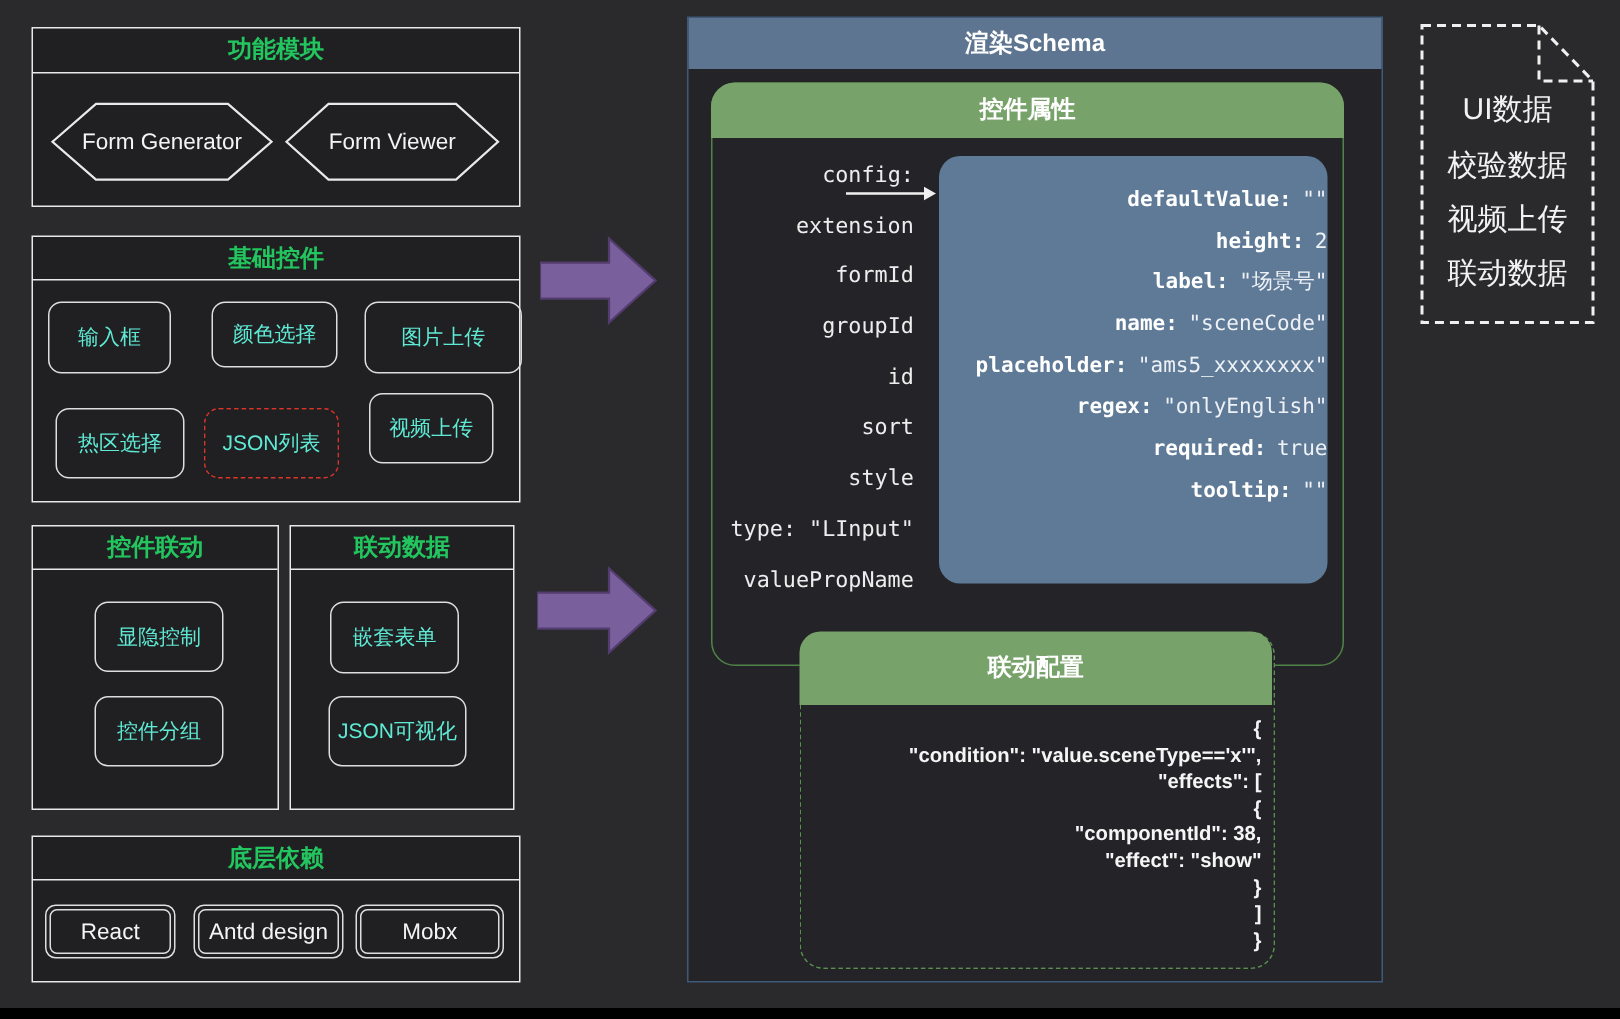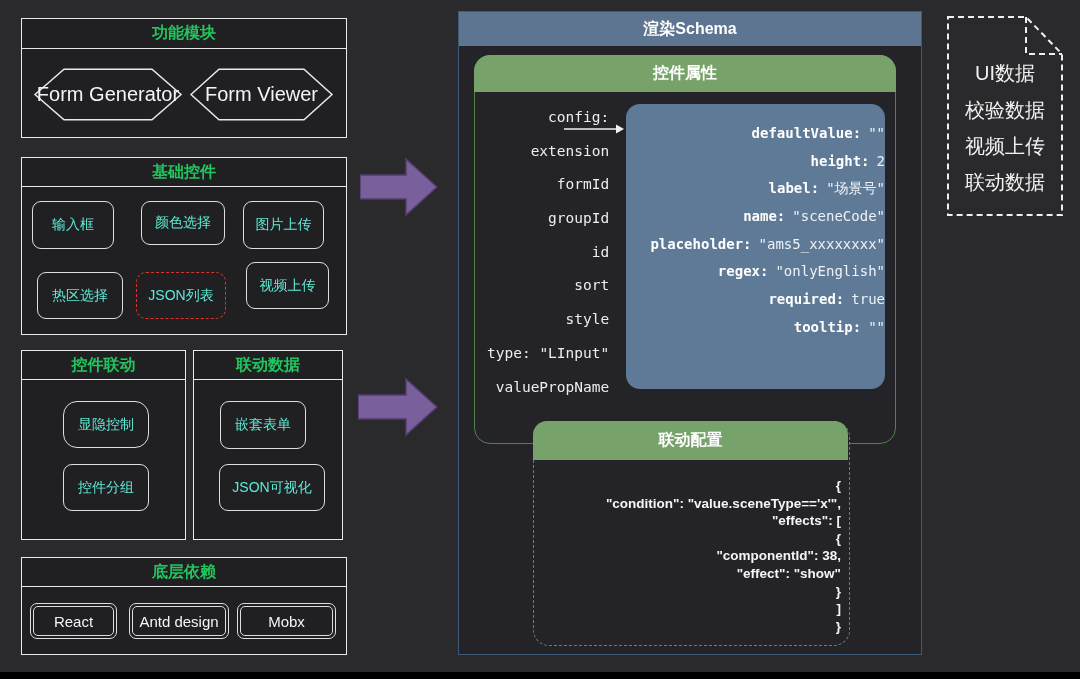--- a/index.html
+++ b/index.html
@@ -9,38 +9,38 @@
 
   
   .obox{position:absolute;box-sizing:border-box;background:#202023;border:1.5px solid #e9e9e9;}
   .otitle{text-align:center;font-weight:700;font-size:16px;color:#22c55e;border-bottom:1.5px solid #e9e9e9;display:flex;align-items:center;justify-content:center;}
 
   .chip{position:absolute;box-sizing:border-box;border:1.5px solid #dedede;border-radius:9px;color:#5eead4;font-size:14px;display:flex;align-items:center;justify-content:center;background:transparent;}
   .chip.red{border:1.6px dashed #e0342b;border-radius:10px;}
 
   .hexwrap{position:absolute;}
   .hexwrap svg{position:absolute;left:0;top:0;}
-  .hexlabel{position:absolute;left:0;top:0;width:100%;height:100%;display:flex;align-items:center;justify-content:center;color:#f4f4f4;font-size:20px;}
+  .hexlabel{position:absolute;left:0;top:0;width:100%;height:100%;display:flex;align-items:center;justify-content:center;color:#f4f4f4;font-size:15px;}
 
   .dep{position:absolute;box-sizing:border-box;border:1.5px solid #dedede;border-radius:7px;}
   .dep-inner{position:absolute;left:2px;top:2px;right:2px;bottom:2px;border:1.2px solid #dedede;border-radius:5px;display:flex;align-items:center;justify-content:center;font-size:15px;color:#f4f4f4;}
 
   
   #schema-panel{position:absolute;left:458px;top:11px;width:464px;height:644px;background:#242428;border:1px solid #3e5a78;box-sizing:border-box;text-align:right;}
   #schema-header{position:absolute;left:0;top:0;width:100%;height:34px;background:#5d7590;display:flex;align-items:center;justify-content:center;font-weight:700;font-size:16px;color:#fff;}
   #props-container{position:absolute;left:15px;top:43px;width:420px;height:387px;border:1px solid #4f8347;border-radius:16px;}
   #props-header{position:absolute;left:-1px;top:-1px;width:422px;height:37px;background:#77a269;border-radius:16px 16px 0 0;display:flex;align-items:center;justify-content:center;font-weight:700;font-size:16px;color:#fff;}
   .keycol{position:absolute;left:28px;top:89px;font-family:"DejaVu Sans Mono",monospace;font-size:14.5px;color:#ededed;}
   .keycol div{height:33.7px;line-height:33.7px;white-space:pre;}
   #config-box{position:absolute;left:167px;top:92px;width:259px;height:285px;background:#5f7a96;border-radius:14px;padding:16px 0 0 23px;box-sizing:border-box;}
   #config-box .prow{height:27.7px;line-height:27.7px;font-family:"DejaVu Sans Mono",monospace;font-size:14px;color:#eef2f7;white-space:pre;}
   #config-box .pk{font-weight:700;color:#ffffff;margin-right:7px;}
 
   #linkage-box{position:absolute;left:74px;top:409px;width:315px;height:223px;background:#242428;border:1.5px dashed #57914d;border-radius:16px;}
-  #linkage-header{position:absolute;left:-1px;top:-1px;width:315px;height:39px;background:#77a269;border-radius:14px 14px 0 0;display:flex;align-items:center;justify-content:center;font-weight:700;font-size:16px;color:#fff;}
+  #linkage-header{position:absolute;left:-1px;top:-1px;width:315px;height:49px;background:#77a269;border-radius:14px 14px 0 0;display:flex;align-items:center;justify-content:center;font-weight:700;font-size:16px;color:#fff;}
   #linkage-code{position:absolute;left:29px;top:55px;right:8px;font-weight:700;font-size:13.5px;color:#f5f5f5;}
   #linkage-code div{height:17.6px;line-height:17.6px;white-space:pre;}
 
   
   #data-doc-labels{position:absolute;left:948px;top:17px;width:114px;height:198px;}
   #data-doc-labels div{position:absolute;width:100%;text-align:center;transform:translateY(-50%);color:#f2f2f2;font-size:20px;}
 
   #bottom-letterbox{position:absolute;left:0;top:672px;width:1080px;height:7px;background:#000;}
 </style>
 </head>
@@ -61,36 +61,36 @@
         <polygon points="2,26.5 30,1.2 115,1.2 143,26.5 115,51.8 30,51.8" fill="none" stroke="#e9e9e9" stroke-width="1.5"></polygon>
       </svg>
       <span class="hexlabel">Form Viewer</span>
     </div>
   </div>
 
   <div class="obox" style="left:21px;top:157px;width:326px;height:178px;">
     <div class="otitle" style="height:28px;">基础控件</div>
     <div class="chip" style="left:10px;top:43px;width:82px;height:48px;">输入框</div>
     <div class="chip" style="left:119px;top:43px;width:84px;height:44px;">颜色选择</div>
-    <div class="chip" style="left:221px;top:43px;width:81px;height:48px;">图片上传</div>
+    <div class="chip" style="left:221px;top:43px;width:105px;height:48px;">图片上传</div>
     <div class="chip" style="left:15px;top:114px;width:86px;height:47px;">热区选择</div>
     <div class="chip red" style="left:114px;top:114px;width:90px;height:47px;">JSON列表</div>
     <div class="chip" style="left:224px;top:104px;width:83px;height:47px;">视频上传</div>
   </div>
 
   <div class="obox" style="left:21px;top:350px;width:165px;height:190px;">
     <div class="otitle" style="height:28px;">控件联动</div>
-    <div class="chip" style="left:41px;top:50px;width:86px;height:47px;border-radius:14px;">显隐控制</div>
+    <div class="chip" style="left:41px;top:50px;width:86px;height:47px;">显隐控制</div>
     <div class="chip" style="left:41px;top:113px;width:86px;height:47px;">控件分组</div>
   </div>
 
   <div class="obox" style="left:193px;top:350px;width:150px;height:190px;">
     <div class="otitle" style="height:28px;">联动数据</div>
     <div class="chip" style="left:26px;top:50px;width:86px;height:48px;">嵌套表单</div>
-    <div class="chip" style="left:25px;top:113px;width:106px;height:47px;">JSON可视化</div>
+    <div class="chip" style="left:25px;top:113px;width:92px;height:47px;">JSON可视化</div>
   </div>
 
   <div class="obox" style="left:21px;top:557px;width:326px;height:98px;">
     <div class="otitle" style="height:28px;">底层依赖</div>
     <div class="dep" style="left:8px;top:45px;width:87px;height:36px;">
       <div class="dep-inner">React</div>
     </div>
     <div class="dep" style="left:107px;top:45px;width:100px;height:36px;">
       <div class="dep-inner">Antd design</div>
     </div>

